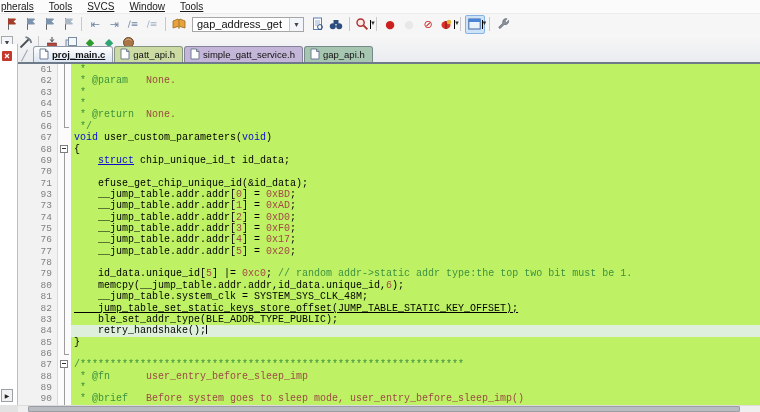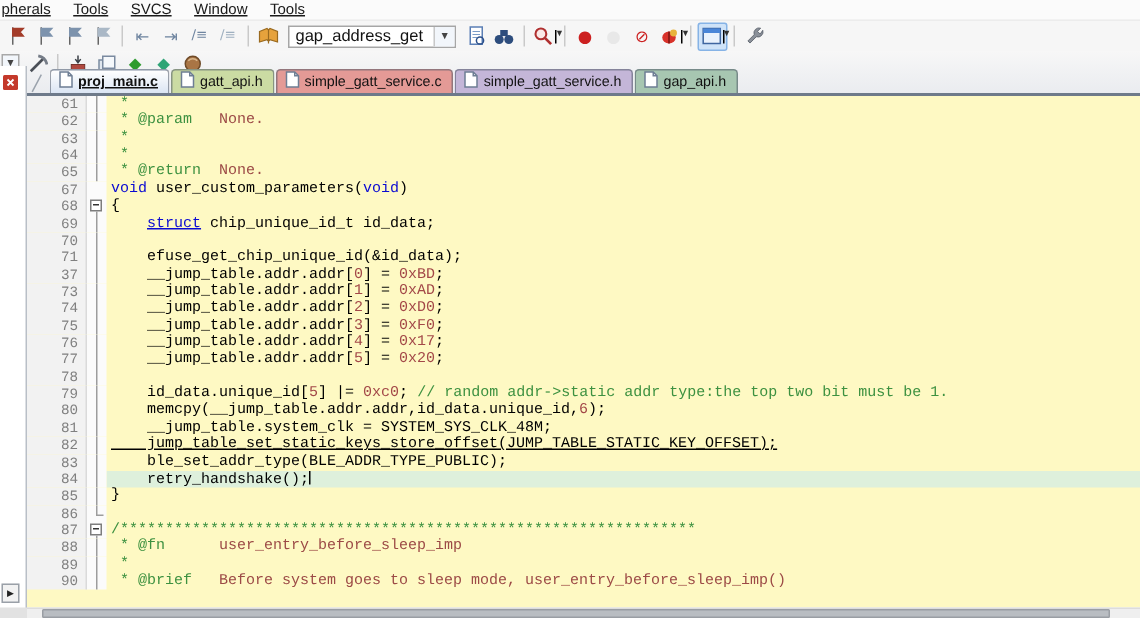--- a/index.html
+++ b/index.html
@@ -45,21 +45,21 @@
             align-items:flex-end;padding-left:15px;}
   .tabdiag{position:absolute;left:24px;top:49px;width:1px;height:13px;background:#9aa2ac;transform:rotate(28deg);}
   .tabborder{position:absolute;left:18px;top:62px;right:0;height:2px;background:#6e7a8a;}
   .tab{height:15px;display:flex;align-items:center;gap:3px;padding:0 7px 0 5px;margin-right:1px;
        border:1px solid rgba(80,90,105,.55);border-bottom:none;border-radius:3px 3px 0 0;
        font-size:9.5px;color:#111;white-space:nowrap;cursor:default;}
   .tab.active{font-weight:bold;background:linear-gradient(#ffffff,#dbe5f3)!important;}
   .tab.active .lbl{text-decoration:underline;}
 
   
-  .editor{position:absolute;left:18px;top:64px;right:0;bottom:7px;background:#fef9c3;overflow:hidden;}
+  .editor{position:absolute;left:18px;top:64px;right:0;bottom:7px;background:#bef264;overflow:hidden;}
   .code-row{display:flex;height:11.367px;font-family:"Liberation Mono","DejaVu Sans Mono",monospace;
             font-size:10px;line-height:11.5px;white-space:pre;}
   .gut{width:40px;flex:none;background:#f2f2f2;color:#808080;text-align:right;
        padding-right:5px;border-right:1px solid #dadada;box-sizing:border-box;font-size:9.5px;}
   .fold{width:13px;flex:none;position:relative;background:#fbfbfb;}
   .codetext{flex:1;padding-left:3px;}
   .code-row.hl .codetext{background:#def0dc;}
   .f-line{position:absolute;left:6px;top:0;bottom:0;width:1px;background:#9d9d9d;}
   .f-end{position:absolute;left:6px;top:0;height:6px;width:4px;border-left:1px solid #9d9d9d;border-bottom:1px solid #9d9d9d;}
   .f-box{position:absolute;left:2px;top:1px;width:8px;height:8px;border:1px solid #7d7d7d;background:#fff;box-sizing:border-box;}
@@ -239,27 +239,20 @@
         </svg></span>
       <span class="lbl">proj_main.c</span>
     </div>
     <div class="tab" style="background: rgb(203, 219, 163);">
       <span><svg width="10" height="12" viewBox="0 0 10 12">
           <path d="M1 1h5.5L9 3.5V11H1z" fill="#fff" stroke="#6e7e94"></path>
           <path d="M6.5 1v2.5H9" fill="none" stroke="#6e7e94"></path>
         </svg></span>
       <span class="lbl">gatt_api.h</span>
     </div>
-    <div class="tab" style="background: rgb(228, 154, 150);">
-      <span><svg width="10" height="12" viewBox="0 0 10 12">
-          <path d="M1 1h5.5L9 3.5V11H1z" fill="#fff" stroke="#6e7e94"></path>
-          <path d="M6.5 1v2.5H9" fill="none" stroke="#6e7e94"></path>
-        </svg></span>
-      <span class="lbl">simple_gatt_service.c</span>
-    </div>
     <div class="tab" style="background: rgb(196, 182, 216);">
       <span><svg width="10" height="12" viewBox="0 0 10 12">
           <path d="M1 1h5.5L9 3.5V11H1z" fill="#fff" stroke="#6e7e94"></path>
           <path d="M6.5 1v2.5H9" fill="none" stroke="#6e7e94"></path>
         </svg></span>
       <span class="lbl">simple_gatt_service.h</span>
     </div>
     <div class="tab" style="background: rgb(167, 198, 177);">
       <span><svg width="10" height="12" viewBox="0 0 10 12">
           <path d="M1 1h5.5L9 3.5V11H1z" fill="#fff" stroke="#6e7e94"></path>
@@ -270,26 +263,27 @@
   </div>
 <div class="tabdiag"></div>
 <div class="tabborder"></div>
 
 <div class="editor" id="editor">
     <div class="code-row"><div class="gut">61</div><div class="fold"><div class="f-line"></div></div><div class="codetext"><span style="color: rgb(61, 145, 64);"> *</span></div></div>
     <div class="code-row"><div class="gut">62</div><div class="fold"><div class="f-line"></div></div><div class="codetext"><span style="color: rgb(61, 145, 64);"> * @param   </span><span style="color: rgb(156, 74, 70);">None.</span></div></div>
     <div class="code-row"><div class="gut">63</div><div class="fold"><div class="f-line"></div></div><div class="codetext"><span style="color: rgb(61, 145, 64);"> *</span></div></div>
     <div class="code-row"><div class="gut">64</div><div class="fold"><div class="f-line"></div></div><div class="codetext"><span style="color: rgb(61, 145, 64);"> *</span></div></div>
     <div class="code-row"><div class="gut">65</div><div class="fold"><div class="f-line"></div></div><div class="codetext"><span style="color: rgb(61, 145, 64);"> * @return  </span><span style="color: rgb(156, 74, 70);">None.</span></div></div>
+    <div class="code-row"><div class="gut">66</div><div class="fold"><div class="f-end"></div></div><div class="codetext"><span style="color: rgb(61, 145, 64);"> */</span></div></div>
     <div class="code-row"><div class="gut">67</div><div class="fold"></div><div class="codetext"><span style="color: rgb(10, 10, 210);">void</span><span style="color: rgb(0, 0, 0);"> user_custom_parameters(</span><span style="color: rgb(10, 10, 210);">void</span><span style="color: rgb(0, 0, 0);">)</span></div></div>
     <div class="code-row"><div class="gut">68</div><div class="fold"><div class="f-box"><i></i></div><div class="f-below"></div></div><div class="codetext"><span style="color: rgb(0, 0, 0);">{</span></div></div>
     <div class="code-row"><div class="gut">69</div><div class="fold"><div class="f-line"></div></div><div class="codetext"><span style="color: rgb(0, 0, 0);">    </span><span style="color: rgb(10, 10, 210); text-decoration: underline;">struct</span><span style="color: rgb(0, 0, 0);"> chip_unique_id_t id_data;</span></div></div>
     <div class="code-row"><div class="gut">70</div><div class="fold"><div class="f-line"></div></div><div class="codetext"></div></div>
     <div class="code-row"><div class="gut">71</div><div class="fold"><div class="f-line"></div></div><div class="codetext"><span style="color: rgb(0, 0, 0);">    efuse_get_chip_unique_id(&amp;id_data);</span></div></div>
-    <div class="code-row"><div class="gut">37</div><div class="fold"><div class="f-line"></div></div><div class="codetext"><span style="color: rgb(0, 0, 0);">    __jump_table.addr.addr[</span><span style="color: rgb(163, 72, 72);">0</span><span style="color: rgb(0, 0, 0);">] = </span><span style="color: rgb(163, 72, 72);">0xBD</span><span style="color: rgb(0, 0, 0);">;</span></div></div>
+    <div class="code-row"><div class="gut">93</div><div class="fold"><div class="f-line"></div></div><div class="codetext"><span style="color: rgb(0, 0, 0);">    __jump_table.addr.addr[</span><span style="color: rgb(163, 72, 72);">0</span><span style="color: rgb(0, 0, 0);">] = </span><span style="color: rgb(163, 72, 72);">0xBD</span><span style="color: rgb(0, 0, 0);">;</span></div></div>
     <div class="code-row"><div class="gut">73</div><div class="fold"><div class="f-line"></div></div><div class="codetext"><span style="color: rgb(0, 0, 0);">    __jump_table.addr.addr[</span><span style="color: rgb(163, 72, 72);">1</span><span style="color: rgb(0, 0, 0);">] = </span><span style="color: rgb(163, 72, 72);">0xAD</span><span style="color: rgb(0, 0, 0);">;</span></div></div>
     <div class="code-row"><div class="gut">74</div><div class="fold"><div class="f-line"></div></div><div class="codetext"><span style="color: rgb(0, 0, 0);">    __jump_table.addr.addr[</span><span style="color: rgb(163, 72, 72);">2</span><span style="color: rgb(0, 0, 0);">] = </span><span style="color: rgb(163, 72, 72);">0xD0</span><span style="color: rgb(0, 0, 0);">;</span></div></div>
     <div class="code-row"><div class="gut">75</div><div class="fold"><div class="f-line"></div></div><div class="codetext"><span style="color: rgb(0, 0, 0);">    __jump_table.addr.addr[</span><span style="color: rgb(163, 72, 72);">3</span><span style="color: rgb(0, 0, 0);">] = </span><span style="color: rgb(163, 72, 72);">0xF0</span><span style="color: rgb(0, 0, 0);">;</span></div></div>
     <div class="code-row"><div class="gut">76</div><div class="fold"><div class="f-line"></div></div><div class="codetext"><span style="color: rgb(0, 0, 0);">    __jump_table.addr.addr[</span><span style="color: rgb(163, 72, 72);">4</span><span style="color: rgb(0, 0, 0);">] = </span><span style="color: rgb(163, 72, 72);">0x17</span><span style="color: rgb(0, 0, 0);">;</span></div></div>
     <div class="code-row"><div class="gut">77</div><div class="fold"><div class="f-line"></div></div><div class="codetext"><span style="color: rgb(0, 0, 0);">    __jump_table.addr.addr[</span><span style="color: rgb(163, 72, 72);">5</span><span style="color: rgb(0, 0, 0);">] = </span><span style="color: rgb(163, 72, 72);">0x20</span><span style="color: rgb(0, 0, 0);">;</span></div></div>
     <div class="code-row"><div class="gut">78</div><div class="fold"><div class="f-line"></div></div><div class="codetext"></div></div>
     <div class="code-row"><div class="gut">79</div><div class="fold"><div class="f-line"></div></div><div class="codetext"><span style="color: rgb(0, 0, 0);">    id_data.unique_id[</span><span style="color: rgb(163, 72, 72);">5</span><span style="color: rgb(0, 0, 0);">] |= </span><span style="color: rgb(163, 72, 72);">0xc0</span><span style="color: rgb(0, 0, 0);">; </span><span style="color: rgb(61, 145, 64);">// random addr-&gt;static addr type:the top two bit must be 1.</span></div></div>
     <div class="code-row"><div class="gut">80</div><div class="fold"><div class="f-line"></div></div><div class="codetext"><span style="color: rgb(0, 0, 0);">    memcpy(__jump_table.addr.addr,id_data.unique_id,</span><span style="color: rgb(163, 72, 72);">6</span><span style="color: rgb(0, 0, 0);">);</span></div></div>
     <div class="code-row"><div class="gut">81</div><div class="fold"><div class="f-line"></div></div><div class="codetext"><span style="color: rgb(0, 0, 0);">    __jump_table.system_clk = SYSTEM_SYS_CLK_48M;</span></div></div>
     <div class="code-row"><div class="gut">82</div><div class="fold"><div class="f-line"></div></div><div class="codetext"><span style="color: rgb(0, 0, 0); text-decoration: underline;">    jump_table_set_static_keys_store_offset(JUMP_TABLE_STATIC_KEY_OFFSET);</span></div></div>

